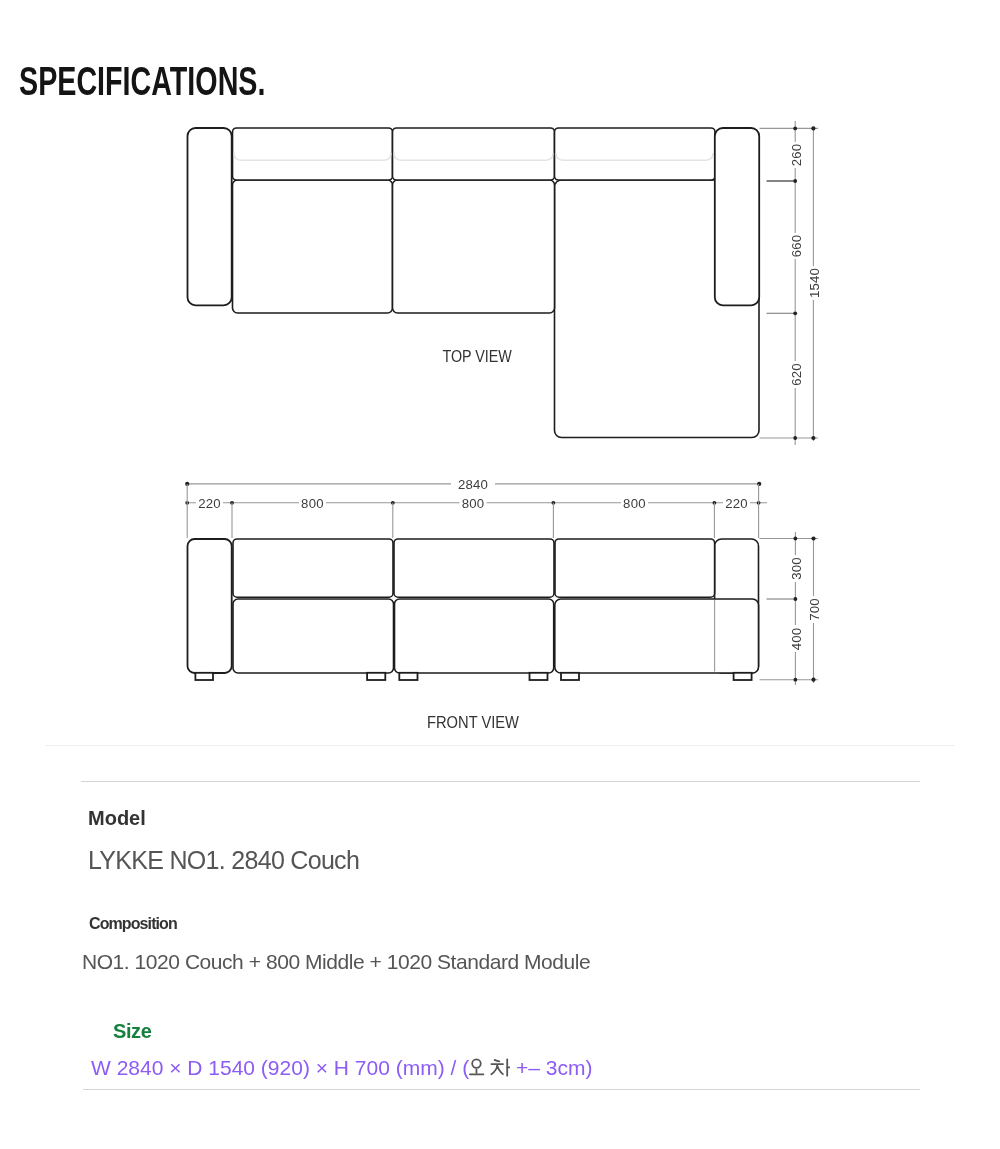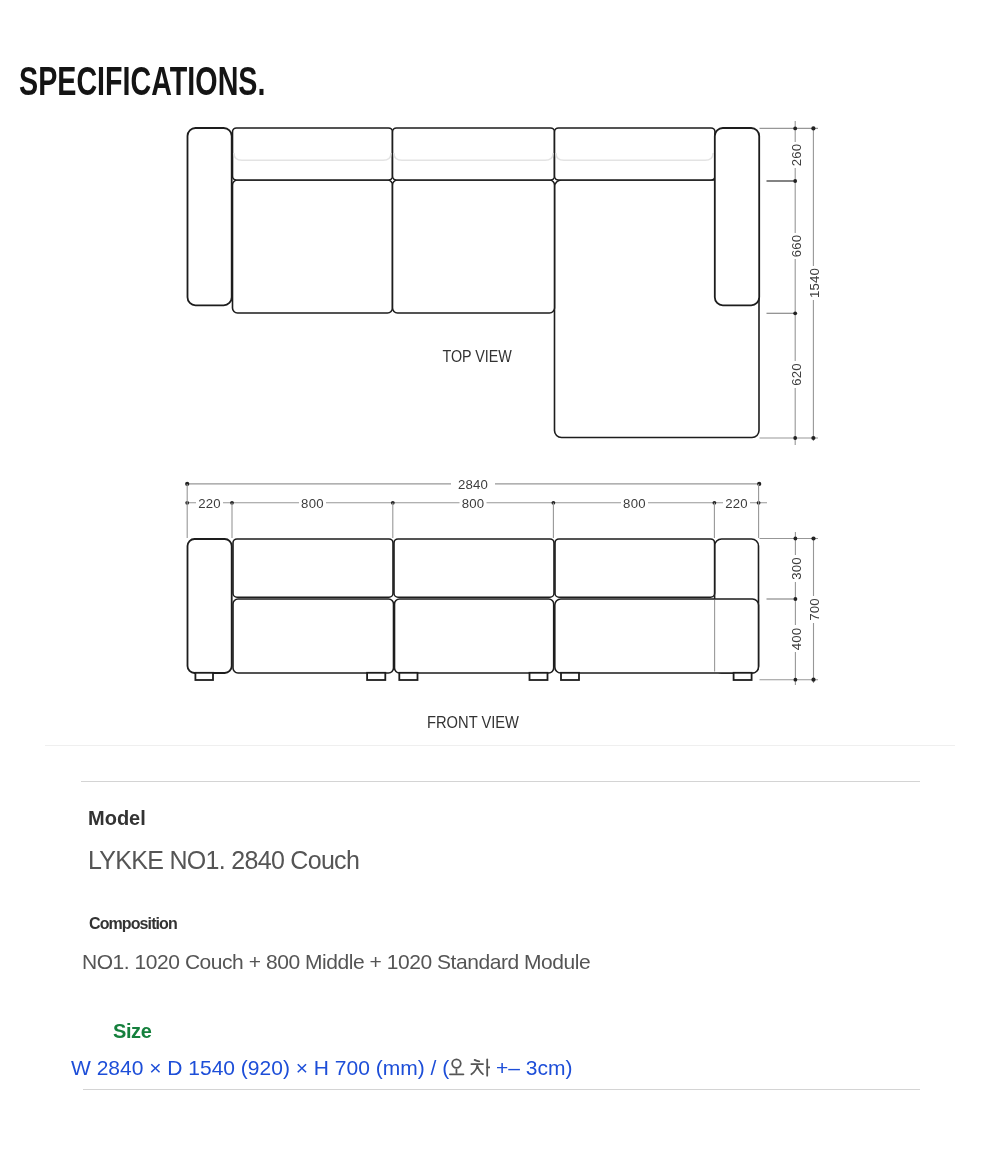--- a/index.html
+++ b/index.html
@@ -265,21 +265,21 @@
 <div class="abs" style="left:88px;top:807.5px;font-size:20px;font-weight:bold;color:#333;letter-spacing:0px;line-height:1;">Model</div>
 
 <div class="abs" style="left:88px;top:848px;font-size:25px;color:#555;letter-spacing:-0.7px;line-height:1;">LYKKE NO1. 2840 Couch</div>
 
 <div class="abs" style="left:89px;top:915.5px;font-size:16px;font-weight:bold;color:#333;letter-spacing:-0.9px;line-height:1;">Composition</div>
 
 <div class="abs" style="left:82px;top:950.5px;font-size:21px;color:#555;letter-spacing:-0.45px;line-height:1;">NO1. 1020 Couch + 800 Middle + 1020 Standard Module</div>
 
 <div class="abs" style="left:89px;top:1020.5px;font-size:20px;font-weight:bold;color:#15803d;letter-spacing:-0.4px;line-height:1;margin-left:24px;">Size</div>
 
-<div class="abs" style="left:71px;top:1057px;font-size:21px;color:#1d4ed8;letter-spacing:0px;line-height:1;white-space:nowrap;">W 2840 × D 1540 (920) × H 700 (mm) / (<svg class="kr" width="41" height="19.6" viewBox="0 0 44 21" style="vertical-align:-2.5px">
+<div class="abs" style="left:91px;top:1057px;font-size:21px;color:#8b5cf6;letter-spacing:0px;line-height:1;white-space:nowrap;">W 2840 × D 1540 (920) × H 700 (mm) / (<svg class="kr" width="41" height="19.6" viewBox="0 0 44 21" style="vertical-align:-2.5px">
       <g fill="none" stroke="#555" stroke-width="1.9" stroke-linecap="round">
         <circle cx="8" cy="6" r="4.6"></circle>
         <line x1="8" y1="12.5" x2="8" y2="16"></line>
         <line x1="1" y1="17.5" x2="15.5" y2="17.5"></line>
         <path d="M 27.5 2 q 2.5 1.4 5 1.6"></path>
         <line x1="24" y1="6.5" x2="36.5" y2="6.5"></line>
         <path d="M 30.2 8 q -0.3 5 -6.2 9.5 M 30.4 8 q 0.8 5 6 9.3"></path>
         <line x1="41" y1="1.5" x2="41" y2="19"></line>
         <line x1="41" y1="10" x2="44" y2="10"></line>
       </g>

